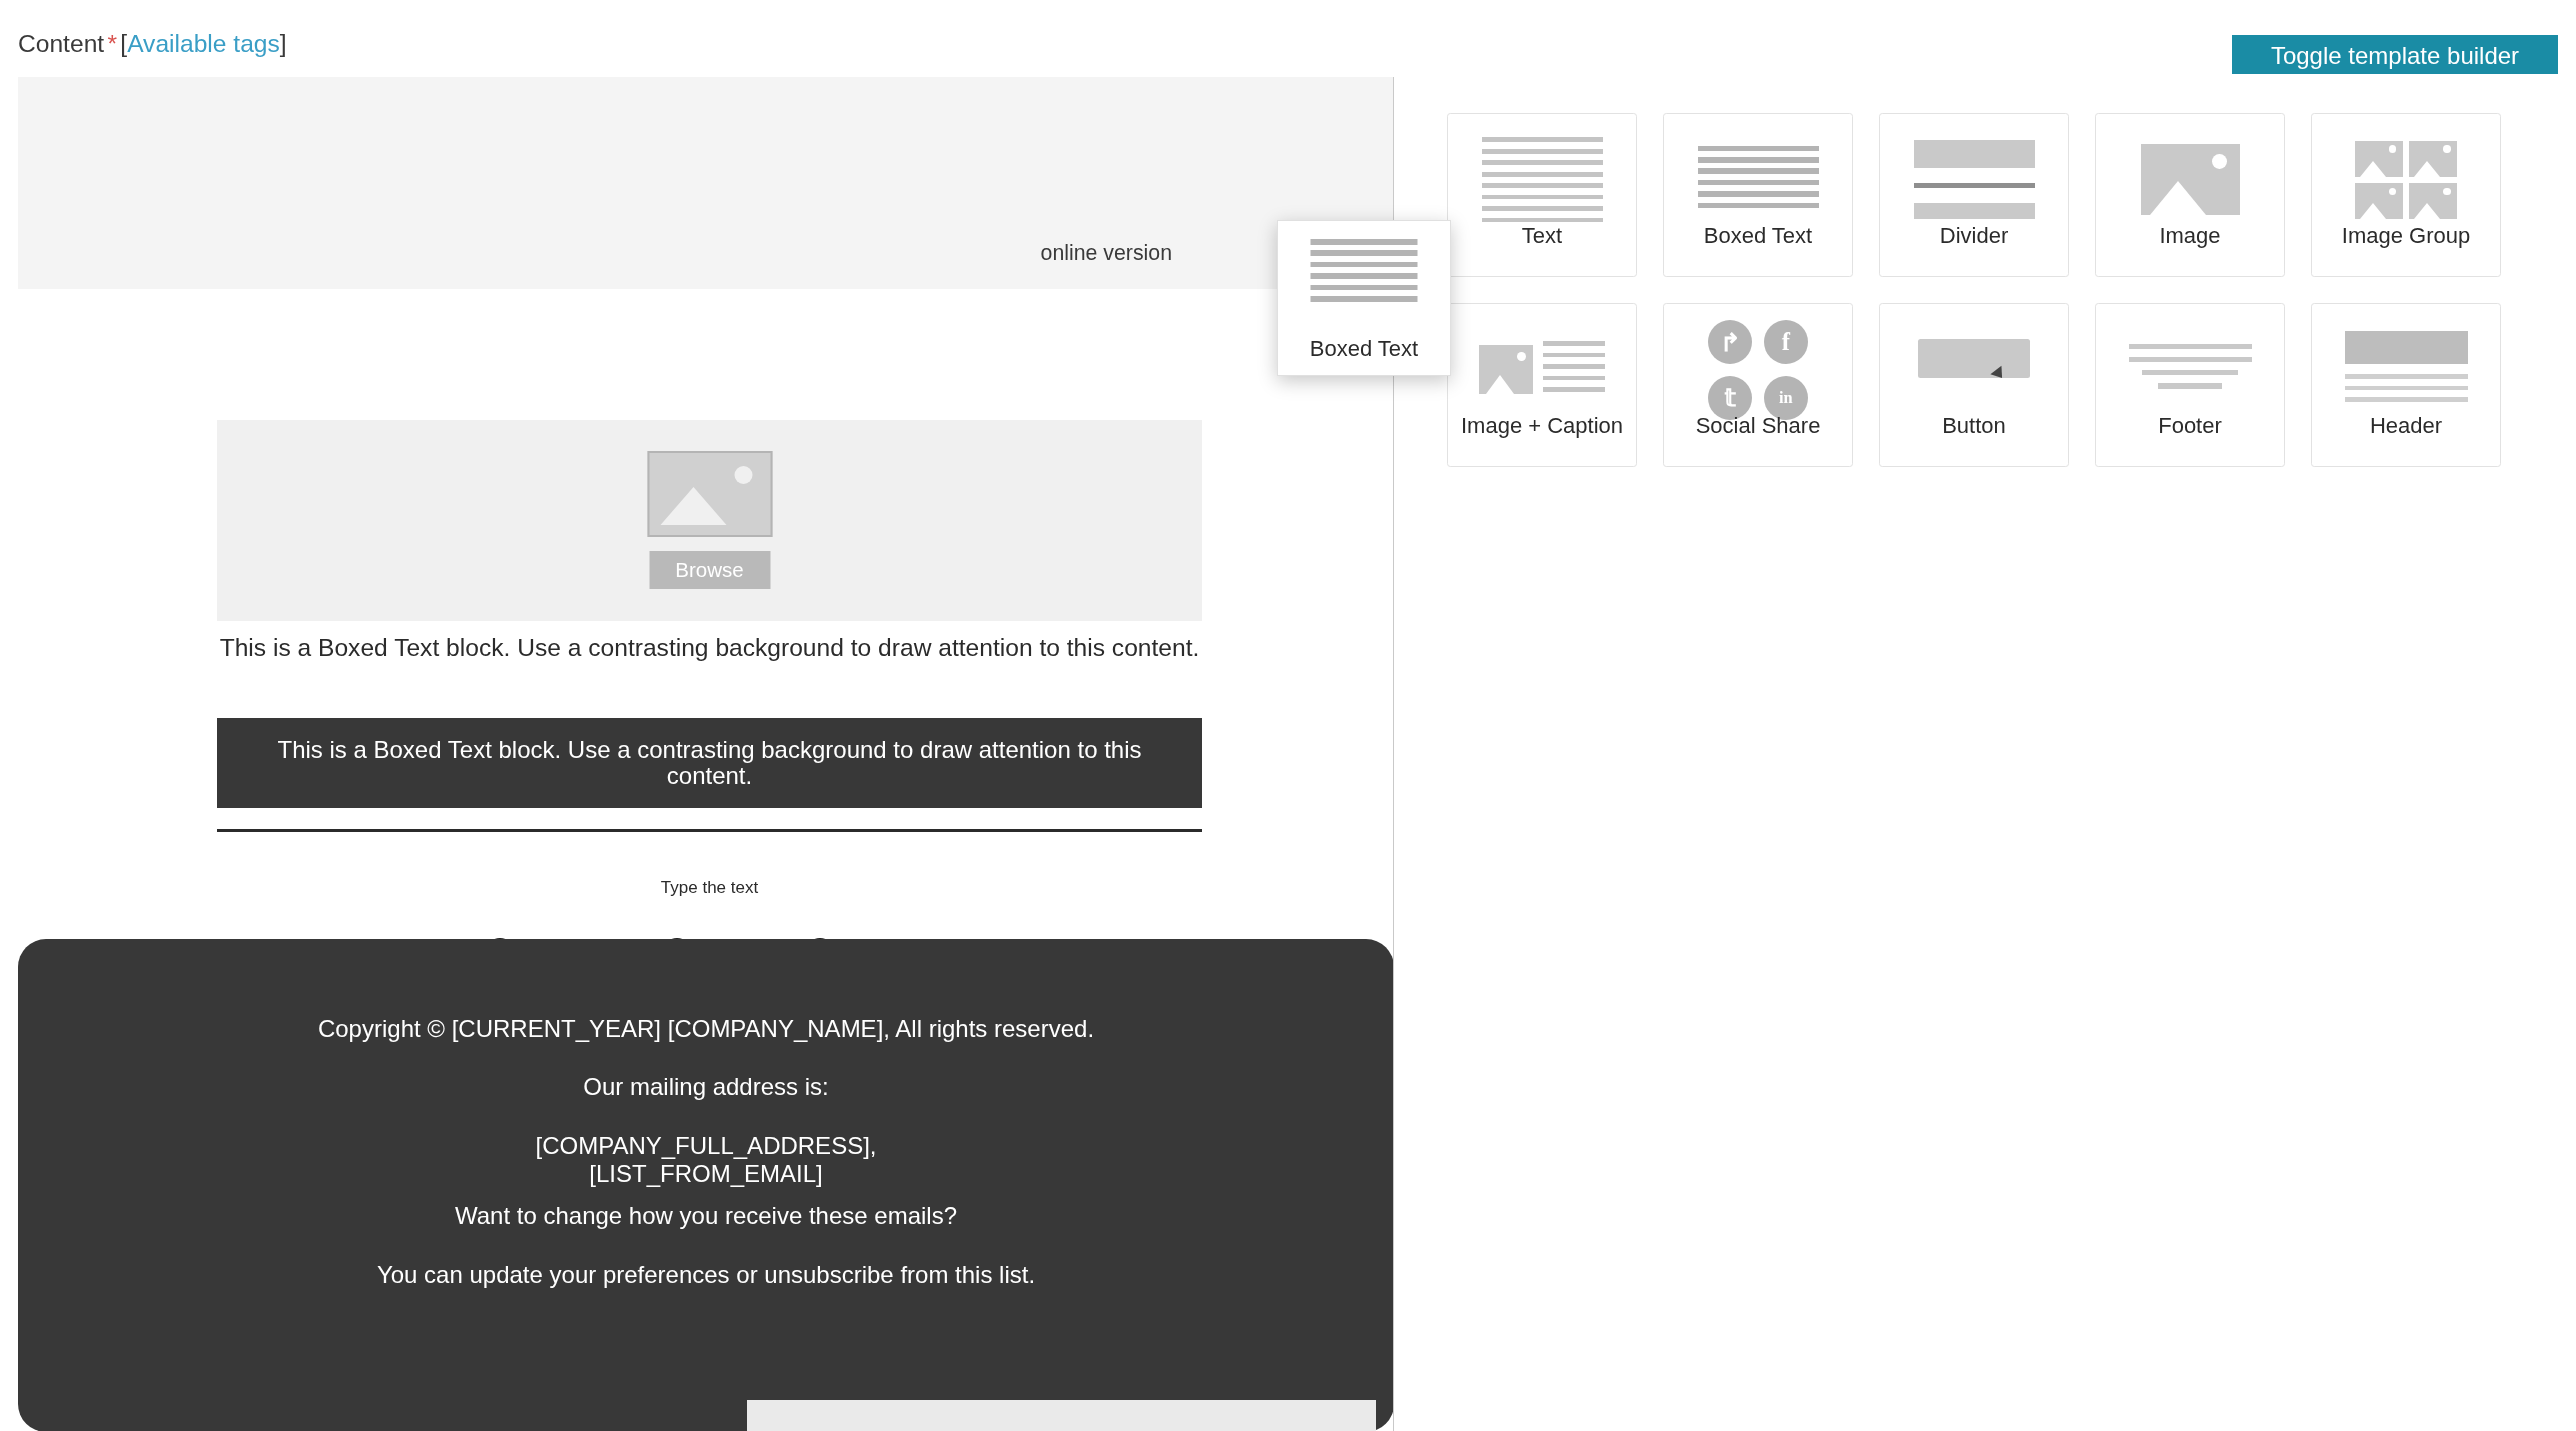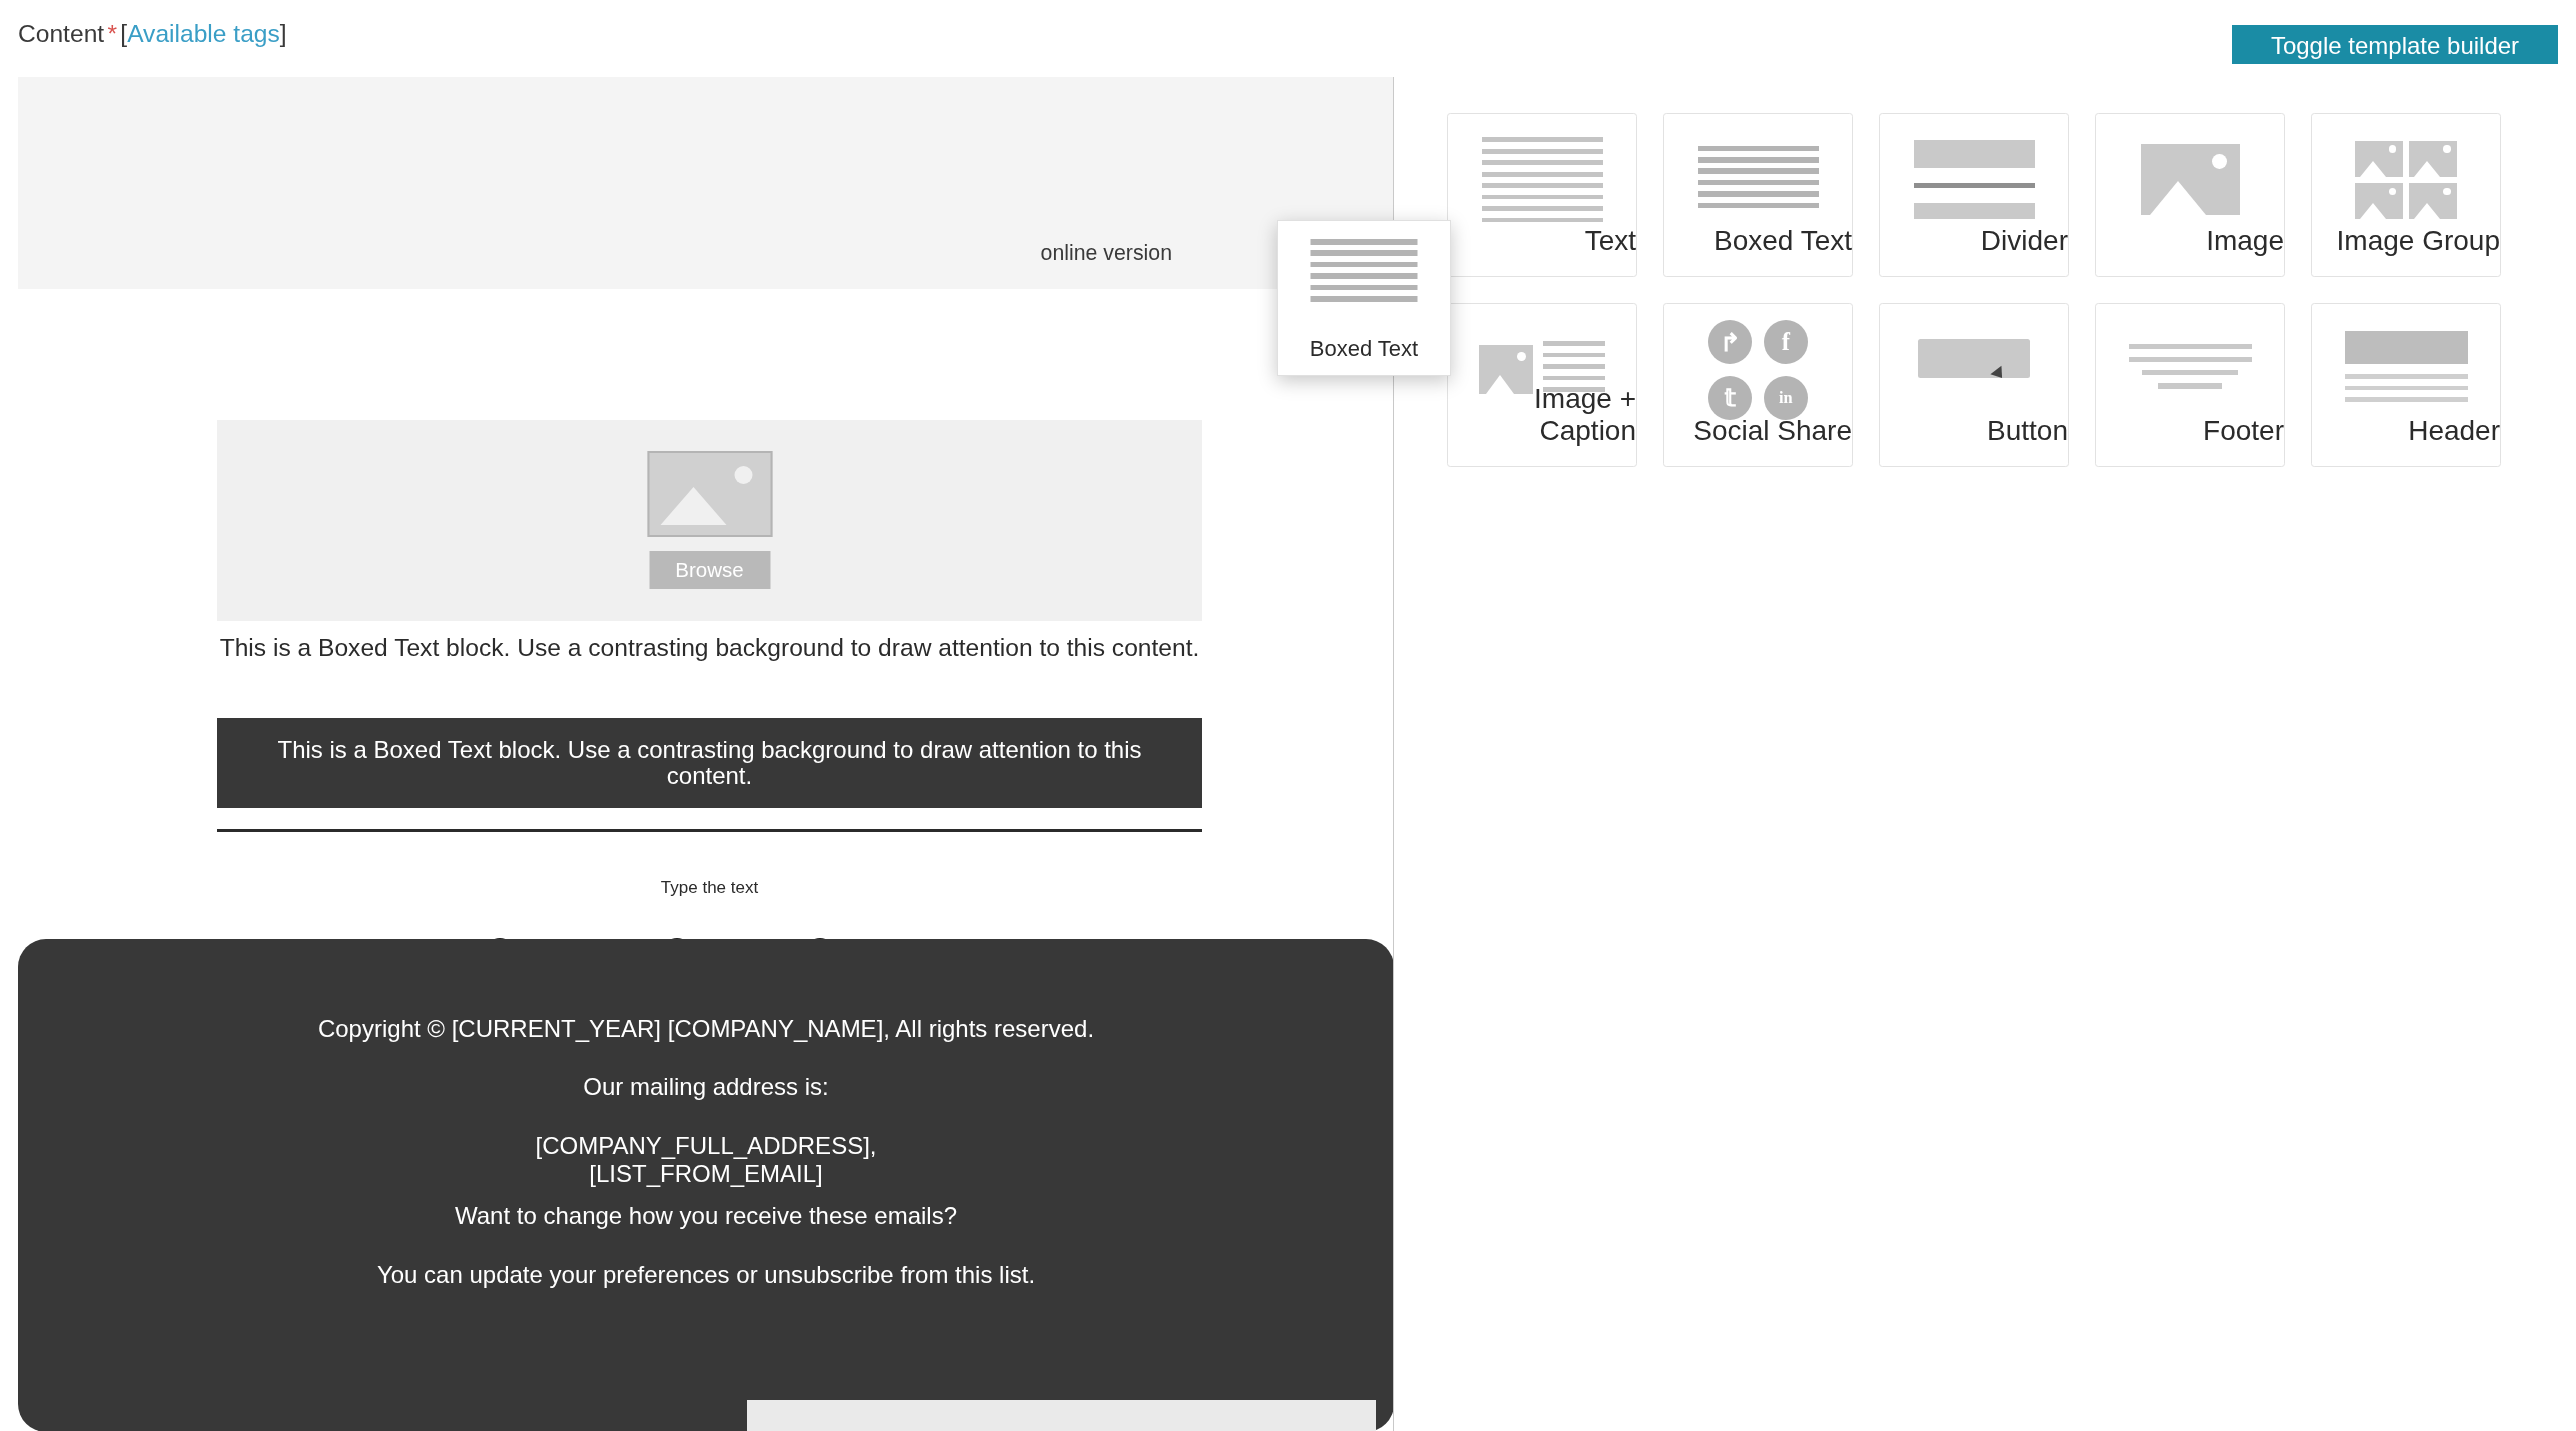--- a/index.html
+++ b/index.html
@@ -7,21 +7,21 @@
     margin: 0; padding: 0;
     width: 2576px; height: 1432px;
     background: #ffffff;
     font-family: "Liberation Sans", sans-serif;
     overflow: hidden;
   }
   .page { position: relative; width: 2576px; height: 1432px; }
 
   
   .topbar {
-    position: absolute; left: 0; top: 0; width: 2576px; height: 77px;
+    position: absolute; left: 0; top: 10px; width: 2576px; height: 77px;
   }
   .content-label {
     position: absolute; left: 18px; top: 19.7px;
     font-size: 24.6px; color: #3a3a3a; white-space: nowrap;
   }
   .content-label .req { color: #d9534f; margin: 0 3.3px; }
   .content-label .tags { color: #3a9ec6; }
   .content-label .brk { color: #3a3a3a; }
 
   .toggle-builder {
@@ -153,22 +153,22 @@
     display: flex; flex-direction: column; align-items: center;
     justify-content: flex-start;
     cursor: pointer;
     position: relative;
   }
   .tile .thumb {
     margin-top: 21.3px; width: 131px; height: 89px;
     display: flex; align-items: center; justify-content: center;
   }
   .tile .tlabel {
-    position: absolute; bottom: 19px; left: 0; width: 100%;
-    text-align: right; font-size: 28px; color: #2b2b2b;
+    position: absolute; bottom: 27px; left: 0; width: 100%;
+    text-align: center; font-size: 22px; color: #2b2b2b;
   }
 
   
   .lines { width: 121px; }
   .lines i { display: block; height: 4.9px; background: #c4c4c4; margin-bottom: 6.6px; }
   .lines i:last-child { margin-bottom: 0; }
 
   .boxedlines { width: 121px; border: none; }
   .boxedlines i { display: block; height: 5.7px; background: #b4b4b4; margin-bottom: 5.7px; }
 

